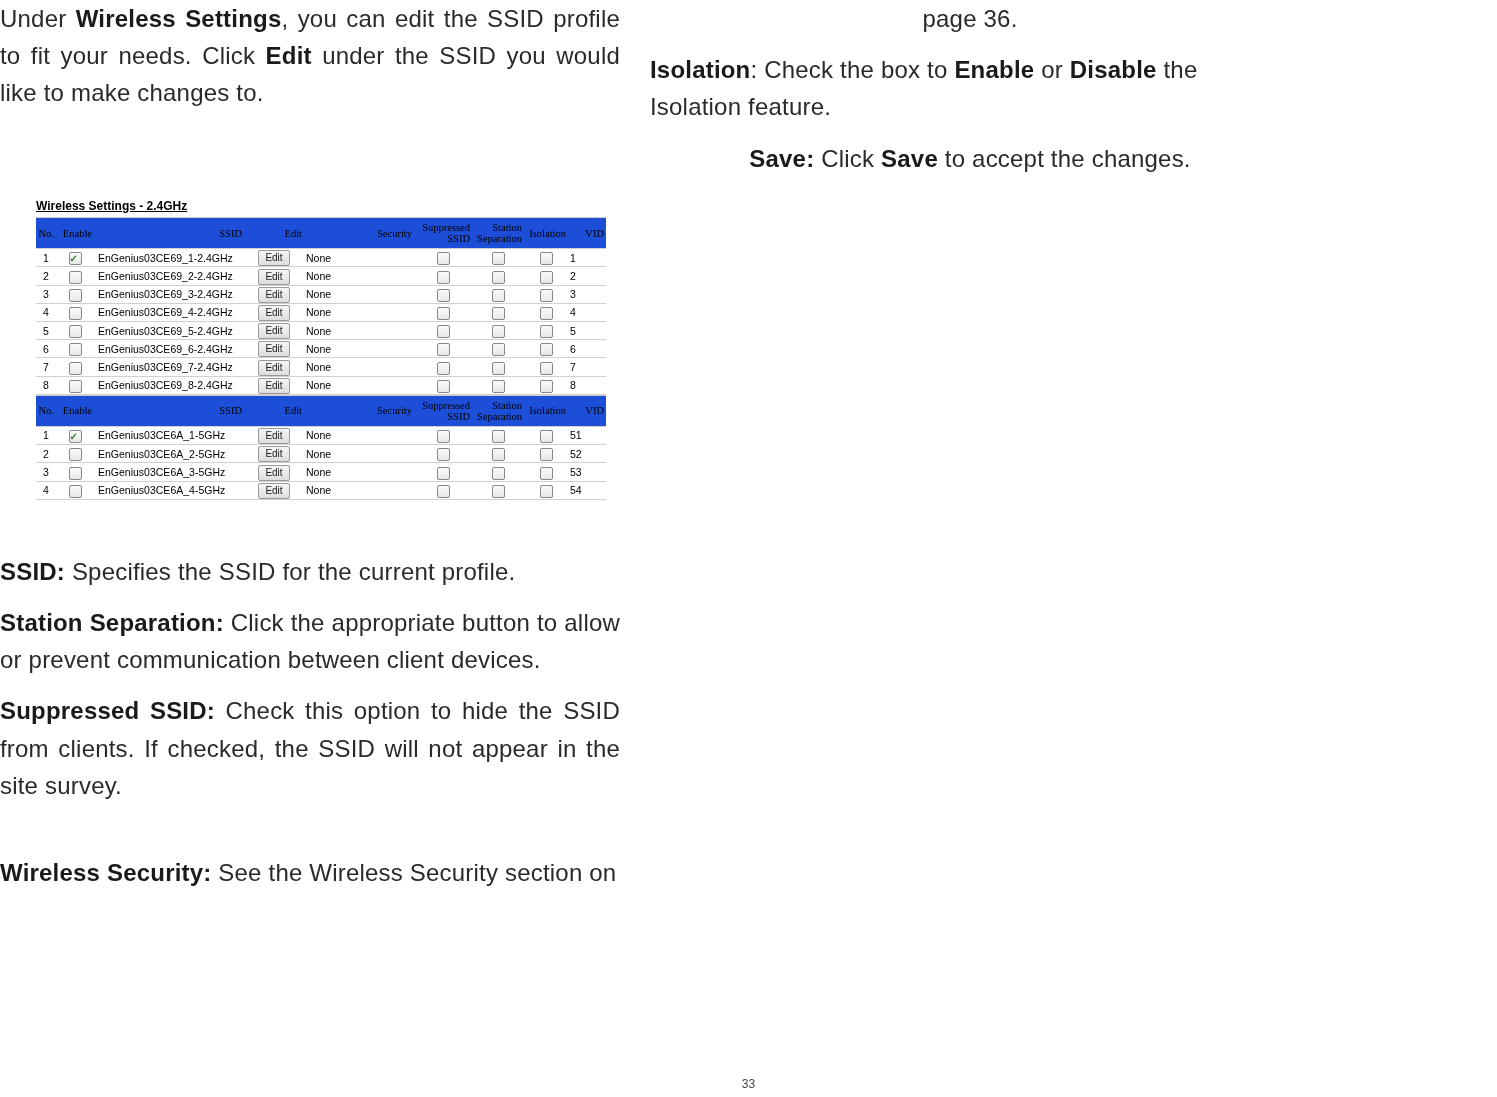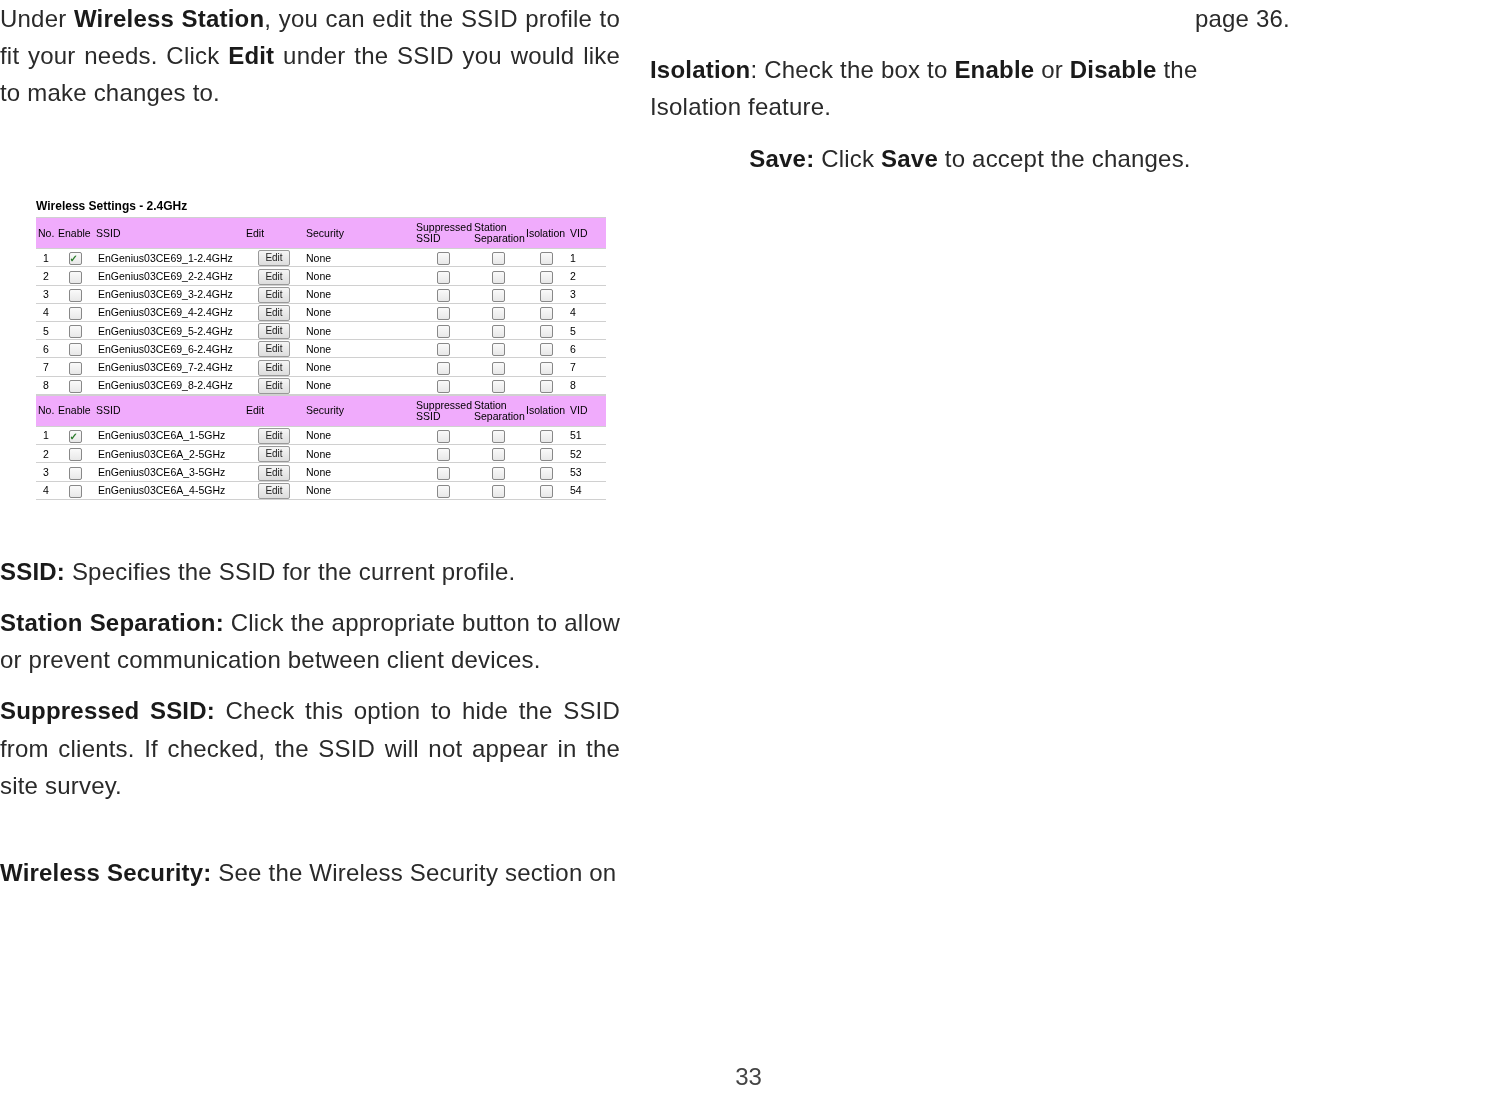--- a/index.html
+++ b/index.html
@@ -33,39 +33,41 @@
     margin-left: 36px;
     width: 570px;
   }
   .tbl-title {
     font-family: Arial, sans-serif;
     font-size: 12px;
     font-weight: 700;
     color: #000;
     margin-bottom: 2px;
     margin-top: 14px;
+    text-decoration: underline;
   }
   table.wset {
     border-collapse: collapse;
     width: 570px;
     font-family: Arial, sans-serif;
     font-size: 10.5px;
     color: #000;
     table-layout: fixed;
   }
   table.wset th {
     font-weight: 400;
-    background: #f0abfc;
+    background: #1d4ed8;
     border-top: 1px solid #d0d0d0;
     border-bottom: 1px solid #d0d0d0;
     padding: 3px 2px;
-    text-align: left;
+    text-align: right;
     line-height: 1.05;
     height: 24px;
     vertical-align: middle;
+    font-family: Liberation Serif, serif;
   }
   table.wset td {
     border-bottom: 1px solid #d0d0d0;
     padding: 0 2px;
     height: 17px;
     text-align: center;
     vertical-align: middle;
   }
   table.wset td.enb { text-align:center; }
   table.wset td.ssid { text-align:left; padding-left:4px;margin-left:40px;}
@@ -96,36 +98,36 @@
     vertical-align:middle;
   }
   .defs { margin-top: 10px; }
   .defs p { margin-bottom: 14px; text-align: justify;}
   .def-ws { margin-top: 50px; text-align:left;}
   .pnum {
     position: absolute;
     left: 0; right:0; margin:auto;
     bottom: 6px;
     text-align: center;
-    font-size: 24px;
+    font-size: 12px;
     color: #444;
     width:100%;
   }
   .table5-clip { overflow: hidden; height: 130px; }
 </style>
 </head>
 <body>
 
 <div class="page">
 
   <div class="col col-left">
 
     <p class="p-intro">
       <span>Under</span>
-      <b>Wireless Station</b><span>, you can edit the SSID profile to fit your needs. Click</span>
+      <b>Wireless Settings</b><span>, you can edit the SSID profile to fit your needs. Click</span>
       <b>Edit</b>
       <span>under the SSID you would like to make changes to.</span>
     </p>
 
     <div class="tables-block">
 
       <div class="tbl-title">Wireless Settings - 2.4GHz</div>
       <table class="wset" id="tbl24">
           <colgroup>
             <col class="col-no">
@@ -330,21 +332,21 @@
       <p>
         <b>Suppressed SSID:</b><span> Check this option to hide the SSID from clients. If checked, the SSID will not appear in the site survey.</span>
       </p>
       <p class="def-ws">
         <b>Wireless Security:</b><span> See the Wireless Security section on</span>
       </p>
     </div>
   </div>
 
   <div class="col col-right">
-    <p style="text-align:right;">page 36.</p>
+    <p style="text-align:center;">page 36.</p>
     <p style="text-align:left;">
       <b>Isolation</b><span>: Check the box to</span>
       <b>Enable</b>
       <span>or</span>
       <b>Disable</b>
       <span>the Isolation feature.</span>
     </p>
     <p style="text-align:center;">
       <b>Save:</b><span> Click</span>
       <b>Save</b>

